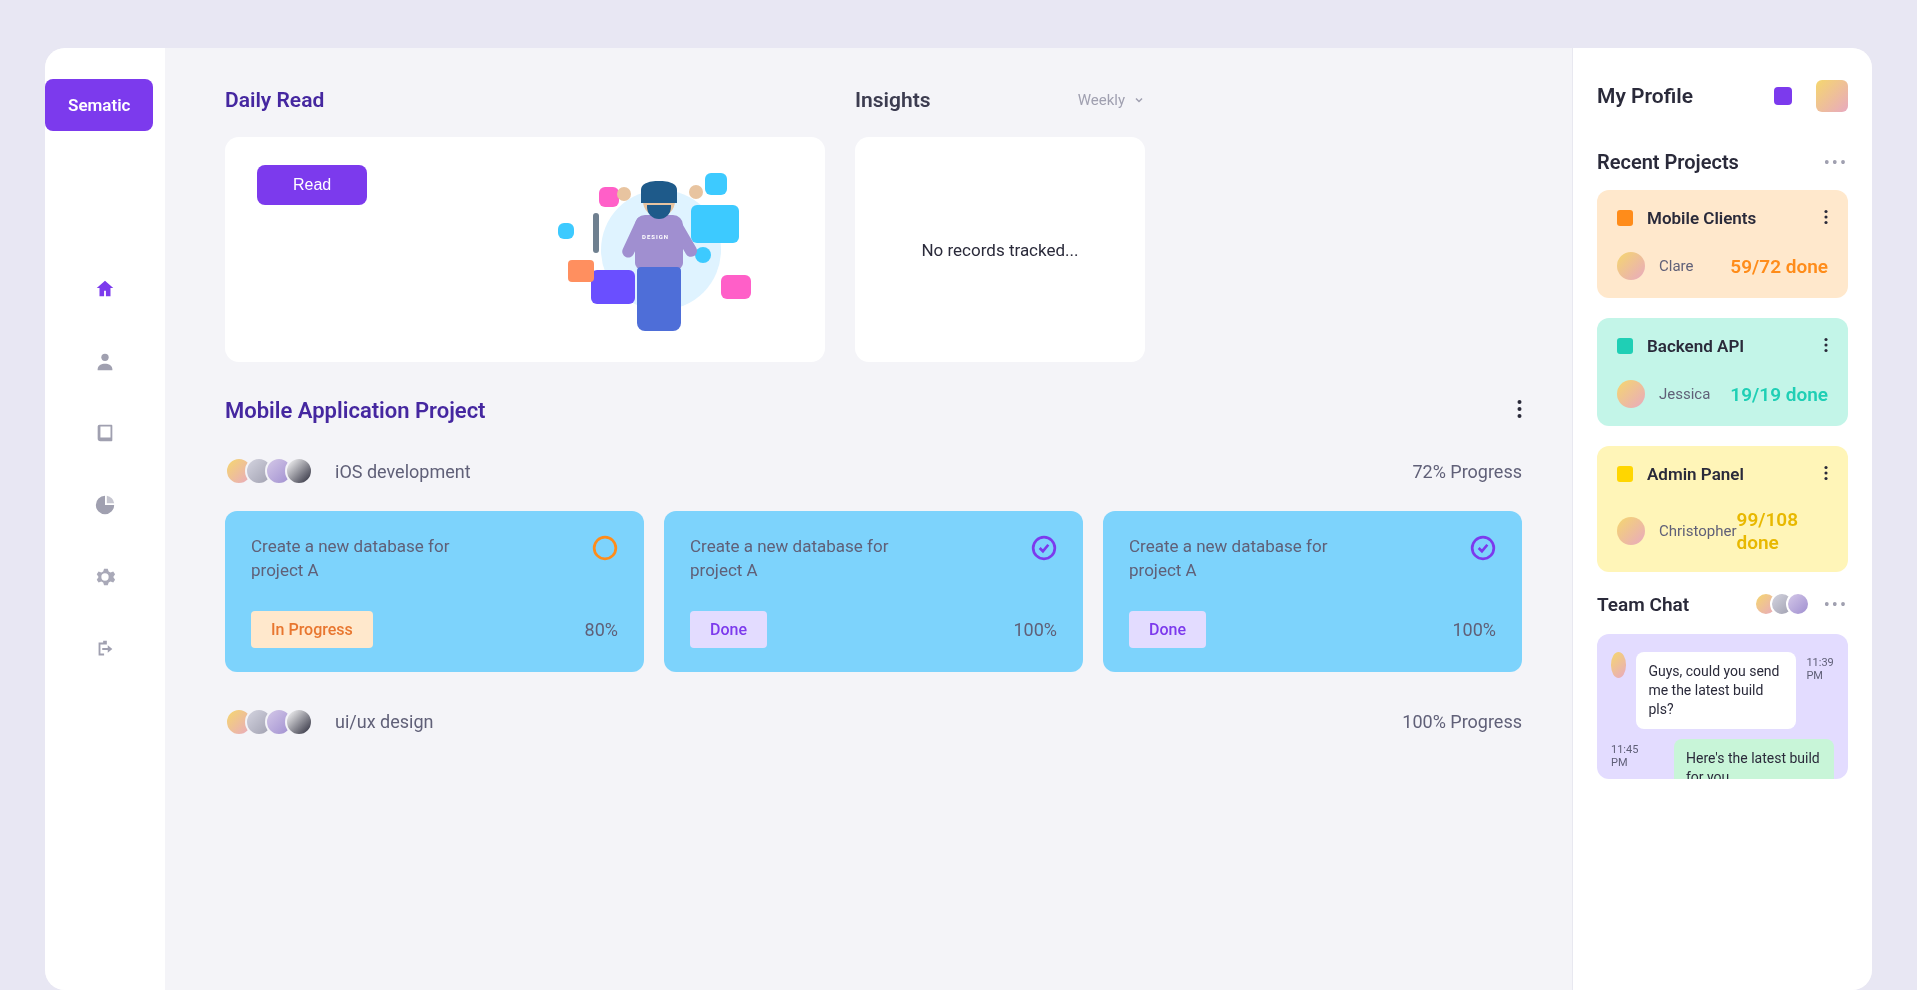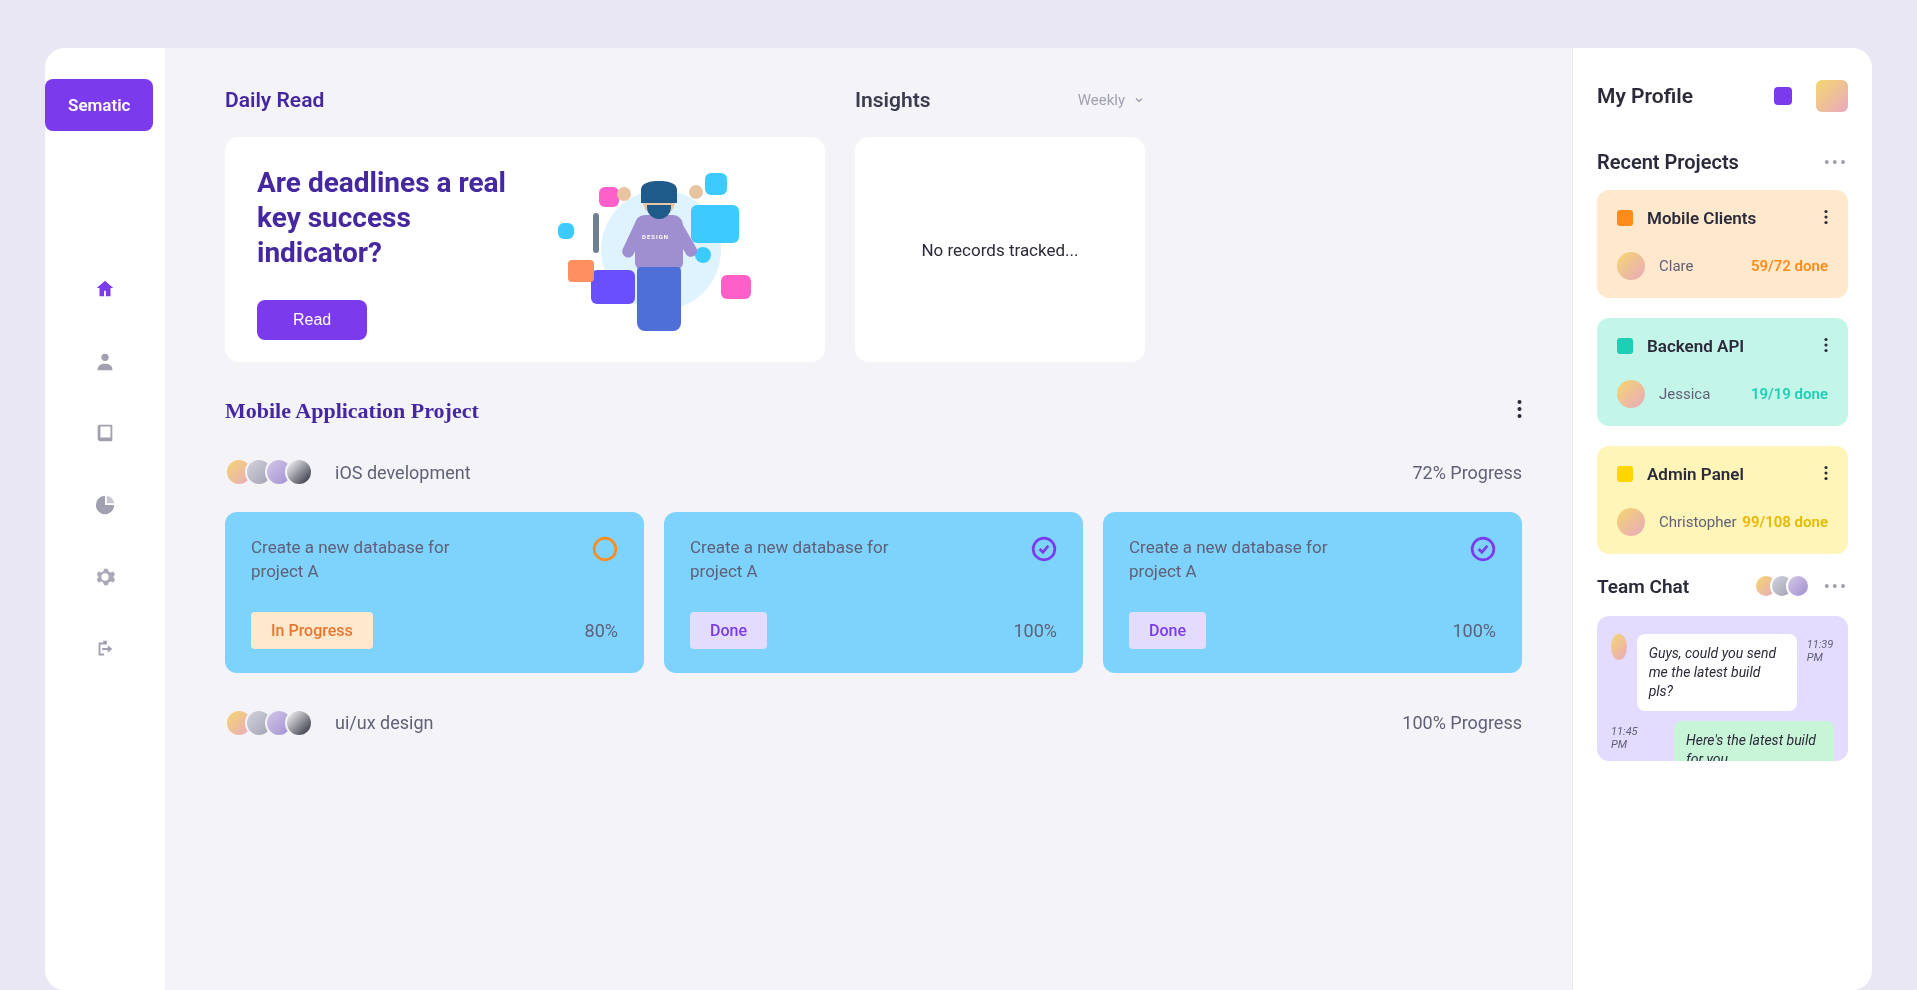--- a/index.html
+++ b/index.html
@@ -148,21 +148,20 @@
 .project-header {
   display: flex;
   justify-content: space-between;
   align-items: center;
   margin-bottom: 34px;
 }
 .project-title {
   color: #4527a0;
   font-size: 22px;
   font-weight: 600;
-  font-family: Liberation Serif, serif;
 }
 .more-icon {
   color: #2a2a3a;
   cursor: pointer;
   font-size: 18px;
 }
 .subsection {
   display: flex;
   justify-content: space-between;
   align-items: center;
@@ -348,21 +347,21 @@
   width: 28px;
   height: 28px;
   border-radius: 50%;
   background: linear-gradient(135deg, #f5d76e, #e8a9c0);
 }
 .pc-person-name {
   color: #606078;
   font-size: 15px;
 }
 .pc-done {
-  font-size: 15px;
+  font-size: 19px;
   font-weight: 600;
 }
 .pc-done.orange { color: #ff8c1a; }
 .pc-done.teal { color: #1fcfb5; }
 .pc-done.yellow { color: #e8b800; }
 
 .teamchat-header {
   display: flex;
   justify-content: space-between;
   align-items: center;
@@ -395,21 +394,20 @@
 .chat-av:first-child { margin-left: 0; }
 .chat-panel {
   background: #e3dcff;
   border-radius: 12px;
   padding: 18px 14px 0 14px;
   height: 145px;
   overflow: hidden;
 }
 .msg-row {
   margin-bottom: 10px;
-  font-style: italic;
 }
 .msg-row.left {
   display: flex;
   align-items: flex-start;
   gap: 10px;
 }
 .msg-av {
   width: 26px;
   height: 26px;
   border-radius: 50%;
@@ -510,21 +508,20 @@
       </div>
     </div>
   </div>
 
   <div class="main">
     <div class="top-row">
       <div class="daily-read">
         <div class="daily-read-header">Daily Read</div>
         <div class="article-card">
           <div class="article-text">
-            <div class="article-title">Are deadlines a real key success indicator?</div>
             <button class="read-btn">Read</button>
           </div>
           <div class="article-illustration">
             <div class="illu-bg"></div>
             <div class="illu-box b1"></div>
             <div class="illu-box b2"></div>
             <div class="illu-box b3"></div>
             <div class="illu-box b4"></div>
             <div class="illu-box b5"></div>
             <div class="illu-box b6"></div>

